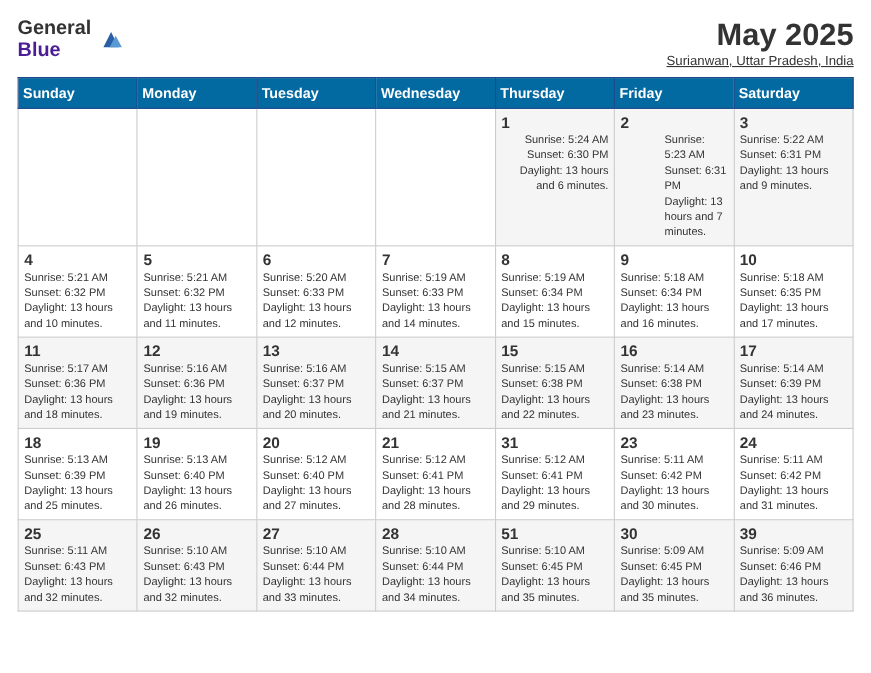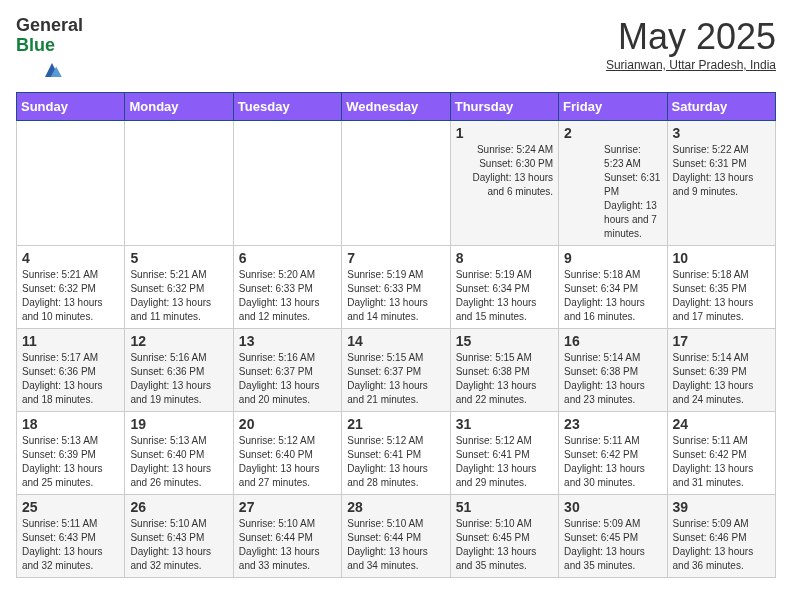--- a/index.html
+++ b/index.html
@@ -12,62 +12,61 @@
     }
     .header-area {
       display: flex;
       justify-content: space-between;
       align-items: flex-start;
       margin-bottom: 8px;
     }
     .logo {
       display: flex;
       align-items: center;
-      flex-direction: column;
     }
     .logo-text {
       display: flex;
       flex-direction: column;
       line-height: 1.1;
     }
     .logo-general {
       font-size: 18px;
       font-weight: bold;
       color: #333;
     }
     .logo-blue {
       font-size: 18px;
       font-weight: bold;
-      color: #15803d;
+      color: #4c1d95;
     }
     .logo-icon {
       width: 28px;
       height: 28px;
       margin-left: 4px;
     }
     .title-area {
       text-align: right;
     }
     .month-title {
-      font-size: 36px;
-      font-weight: normal;
+      font-size: 28px;
+      font-weight: bold;
       color: #333;
     }
     .location-title {
       font-size: 12px;
       color: #333;
       text-decoration: underline;
     }
     .calendar-table {
       width: 100%;
       border-collapse: collapse;
       border: 1px solid #ccc;
     }
     .calendar-table th {
-      background-color: #8b5cf6;
+      background-color: #0369a1;
       color: #fff;
       font-size: 13px;
       font-weight: bold;
       padding: 6px 4px;
       text-align: left;
       border: 1px solid #1e4a8a;
     }
     .calendar-table td {
       border: 1px solid #ccc;
       vertical-align: top;

